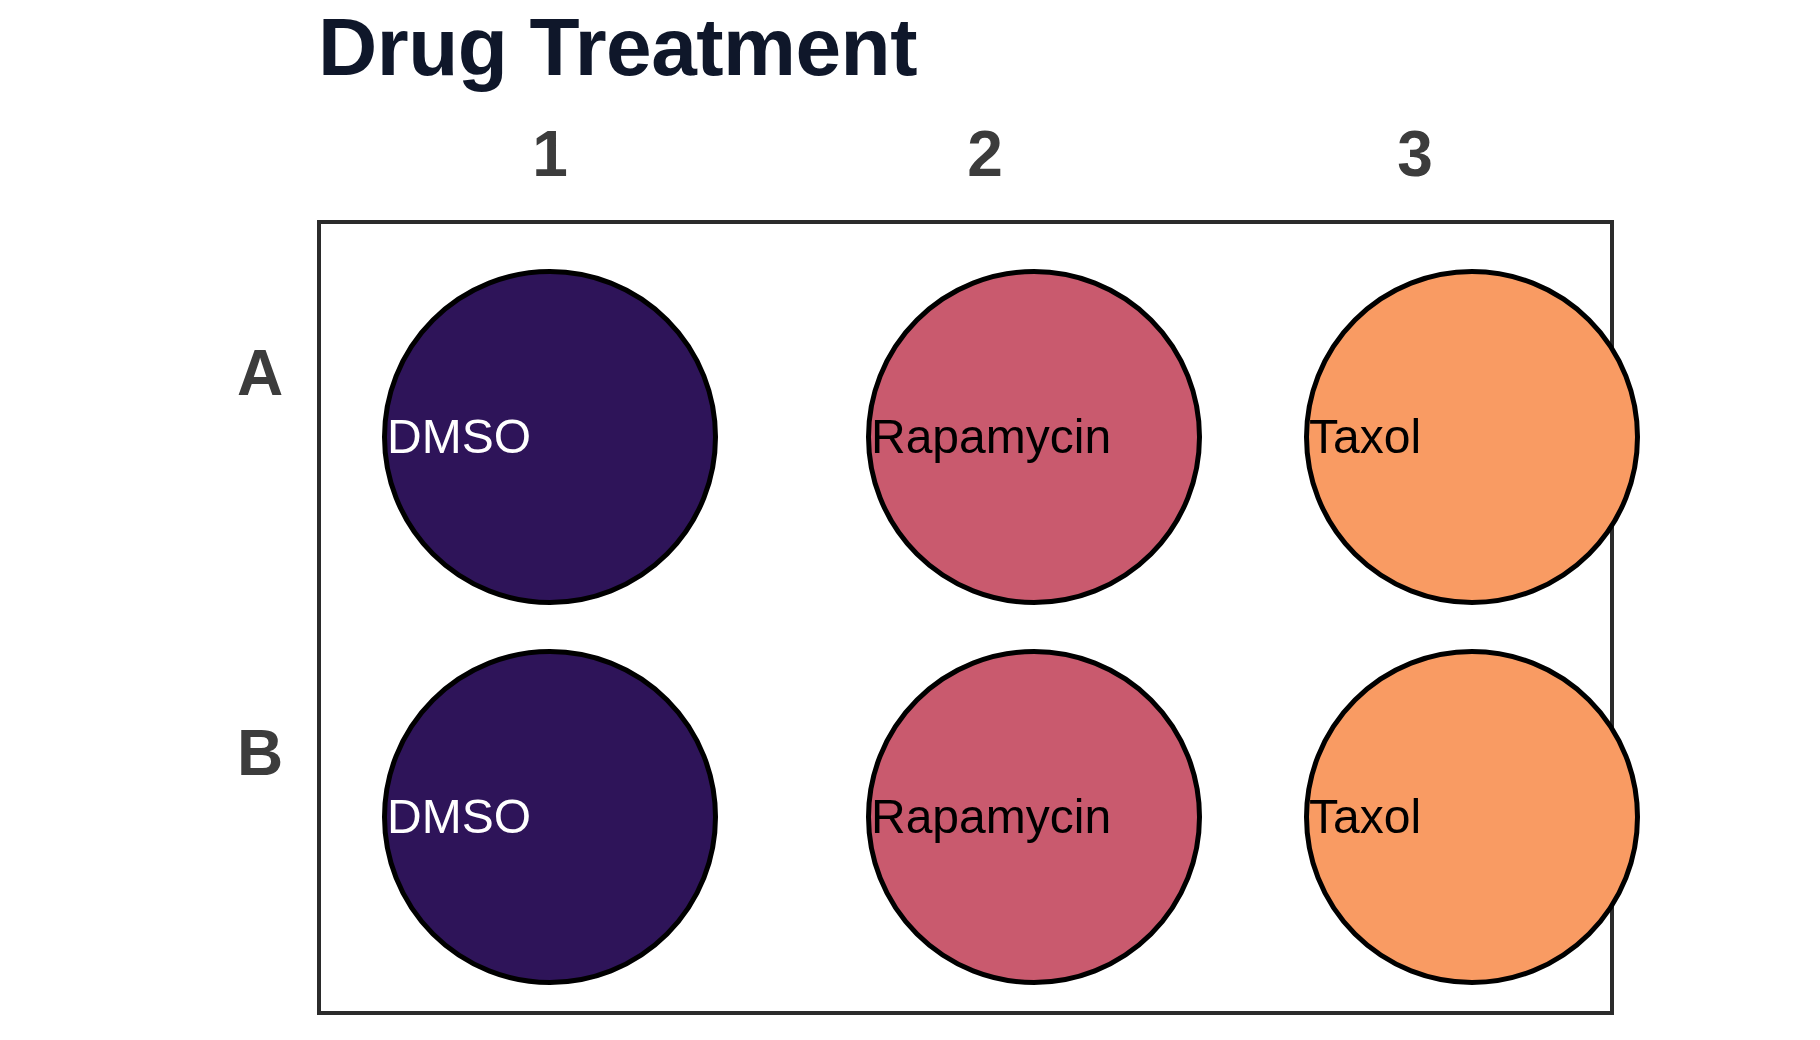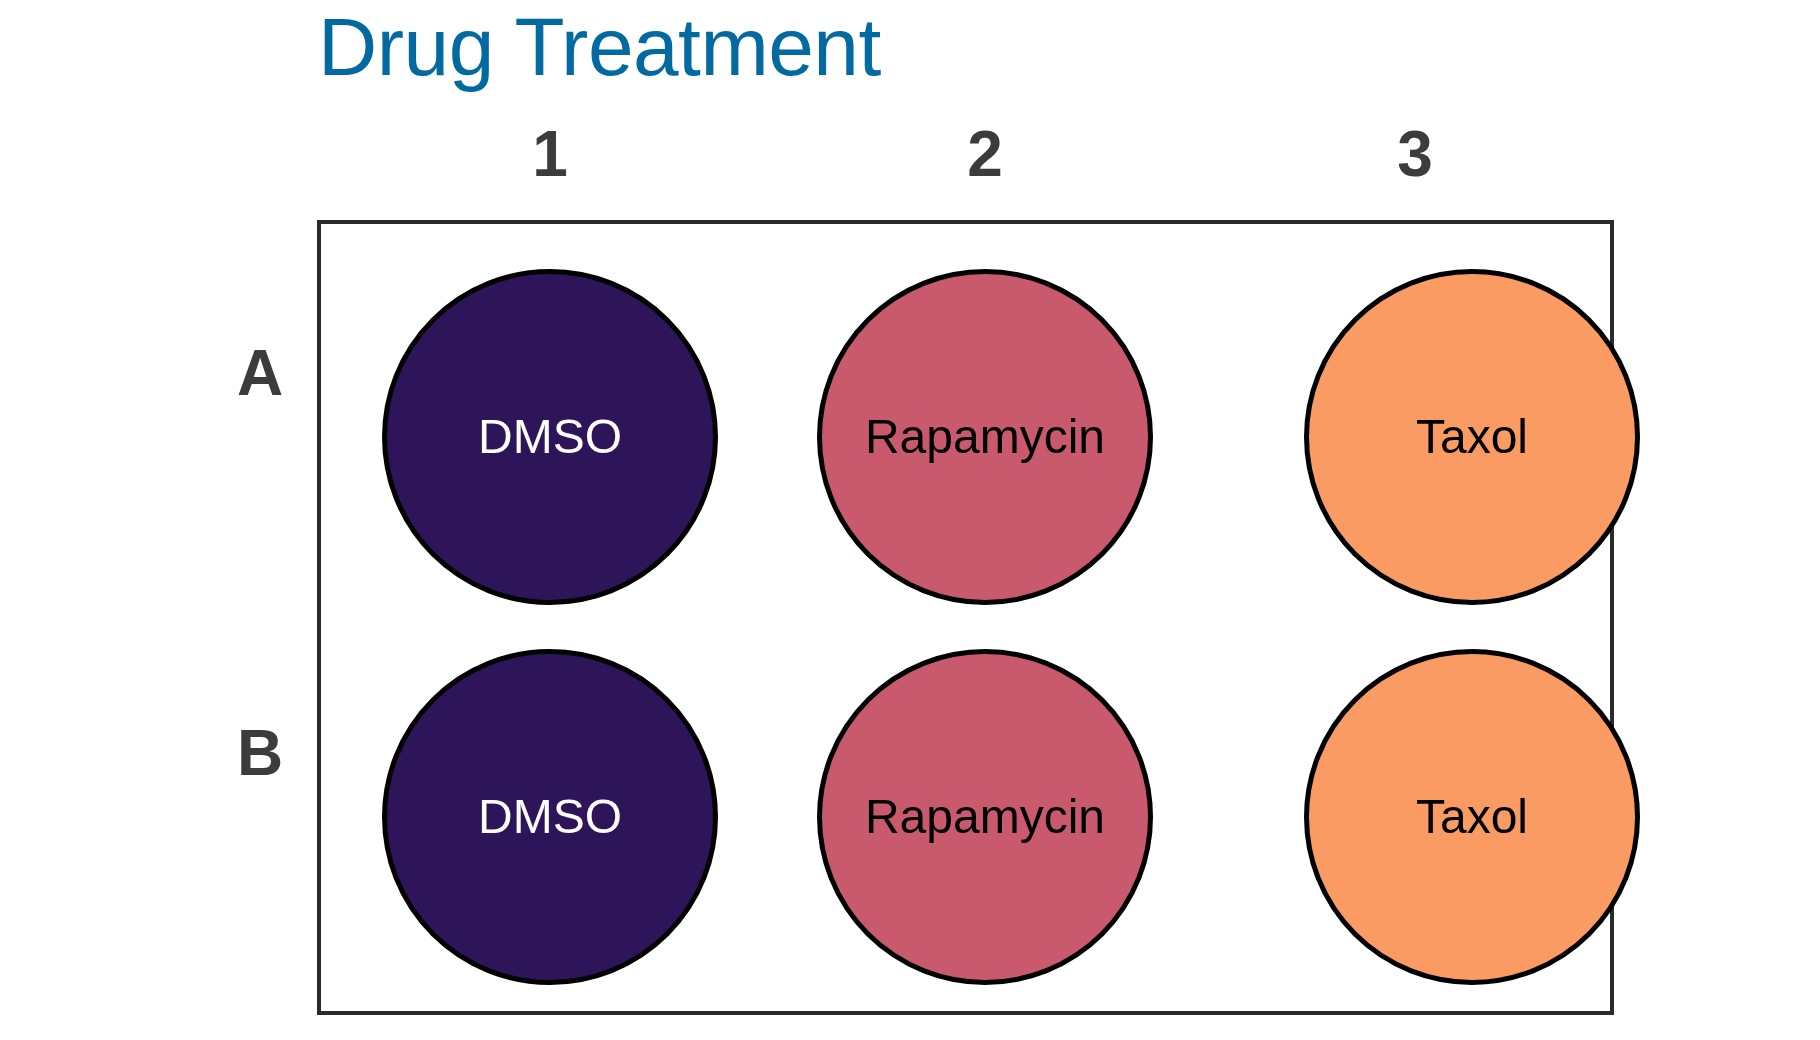--- a/index.html
+++ b/index.html
@@ -21,22 +21,22 @@
     background: #ffffff;
   }
 
   
   #plate-title {
     position: absolute;
     left: 318px;
     top: 4px;
     font-family: "Liberation Sans", sans-serif;
     font-size: 82px;
-    font-weight: 400;
-    color: #0369a1;
+    font-weight: 700;
+    color: #0f172a;
     letter-spacing: -0.5px;
     white-space: nowrap;
     line-height: 1.05;
   }
 
   
   .col-header {
     position: absolute;
     top: 122px;
     width: 120px;
@@ -81,37 +81,36 @@
   
   .well {
     position: absolute;
     width: 336px;
     height: 336px;
     border-radius: 50%;
     border: 5px solid #000000;
     box-sizing: border-box;
     display: flex;
     align-items: center;
-    justify-content: center;
   }
   .well-label {
     font-family: "Liberation Sans", sans-serif;
     font-size: 48px;
     font-weight: 400;
     line-height: 1;
     white-space: nowrap;
     text-align: center;
     pointer-events: none;
   }
 
   
   .well.r0 { top: 269px; }
   .well.r1 { top: 649px; }
   .well.c0 { left: 382px; }
-  .well.c1 { left: 817px; }
+  .well.c1 { left: 866px; }
   .well.c2 { left: 1304px; }
 </style>
 </head>
 <body>
 
 <div id="stage" style="background: rgb(255, 255, 255);">
 
   <div id="plate-title">Drug Treatment</div>
 
   <div class="col-header" id="col-header-0">1</div>

